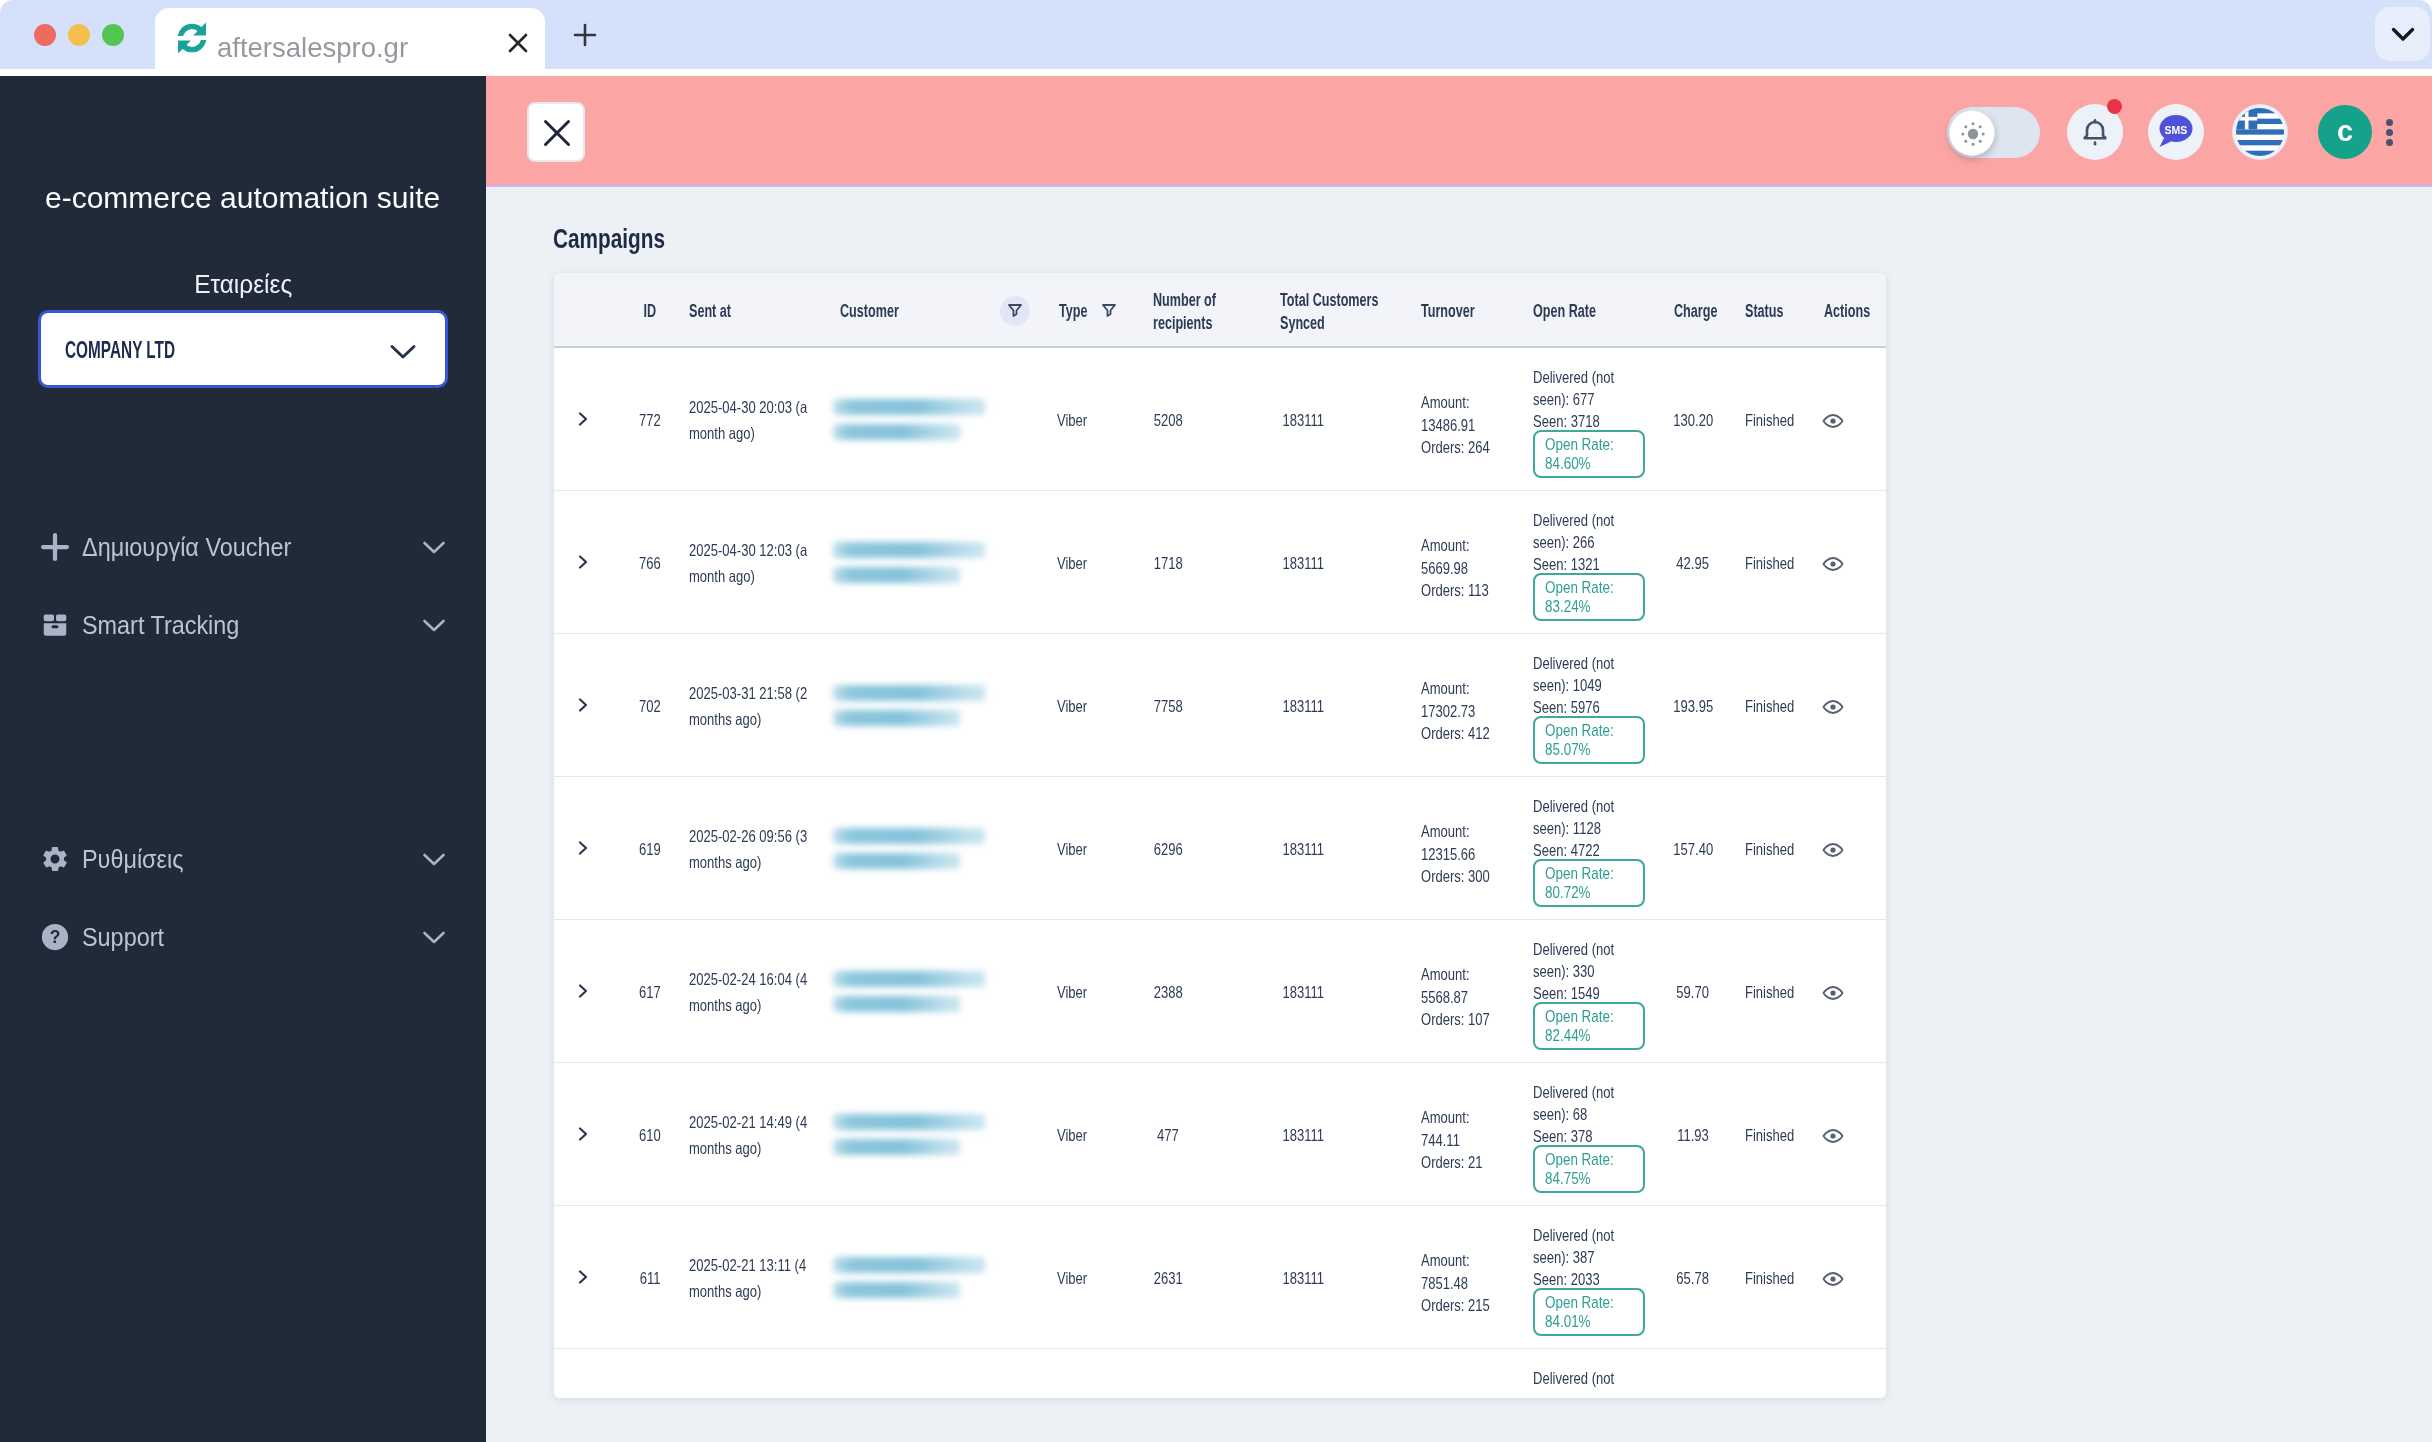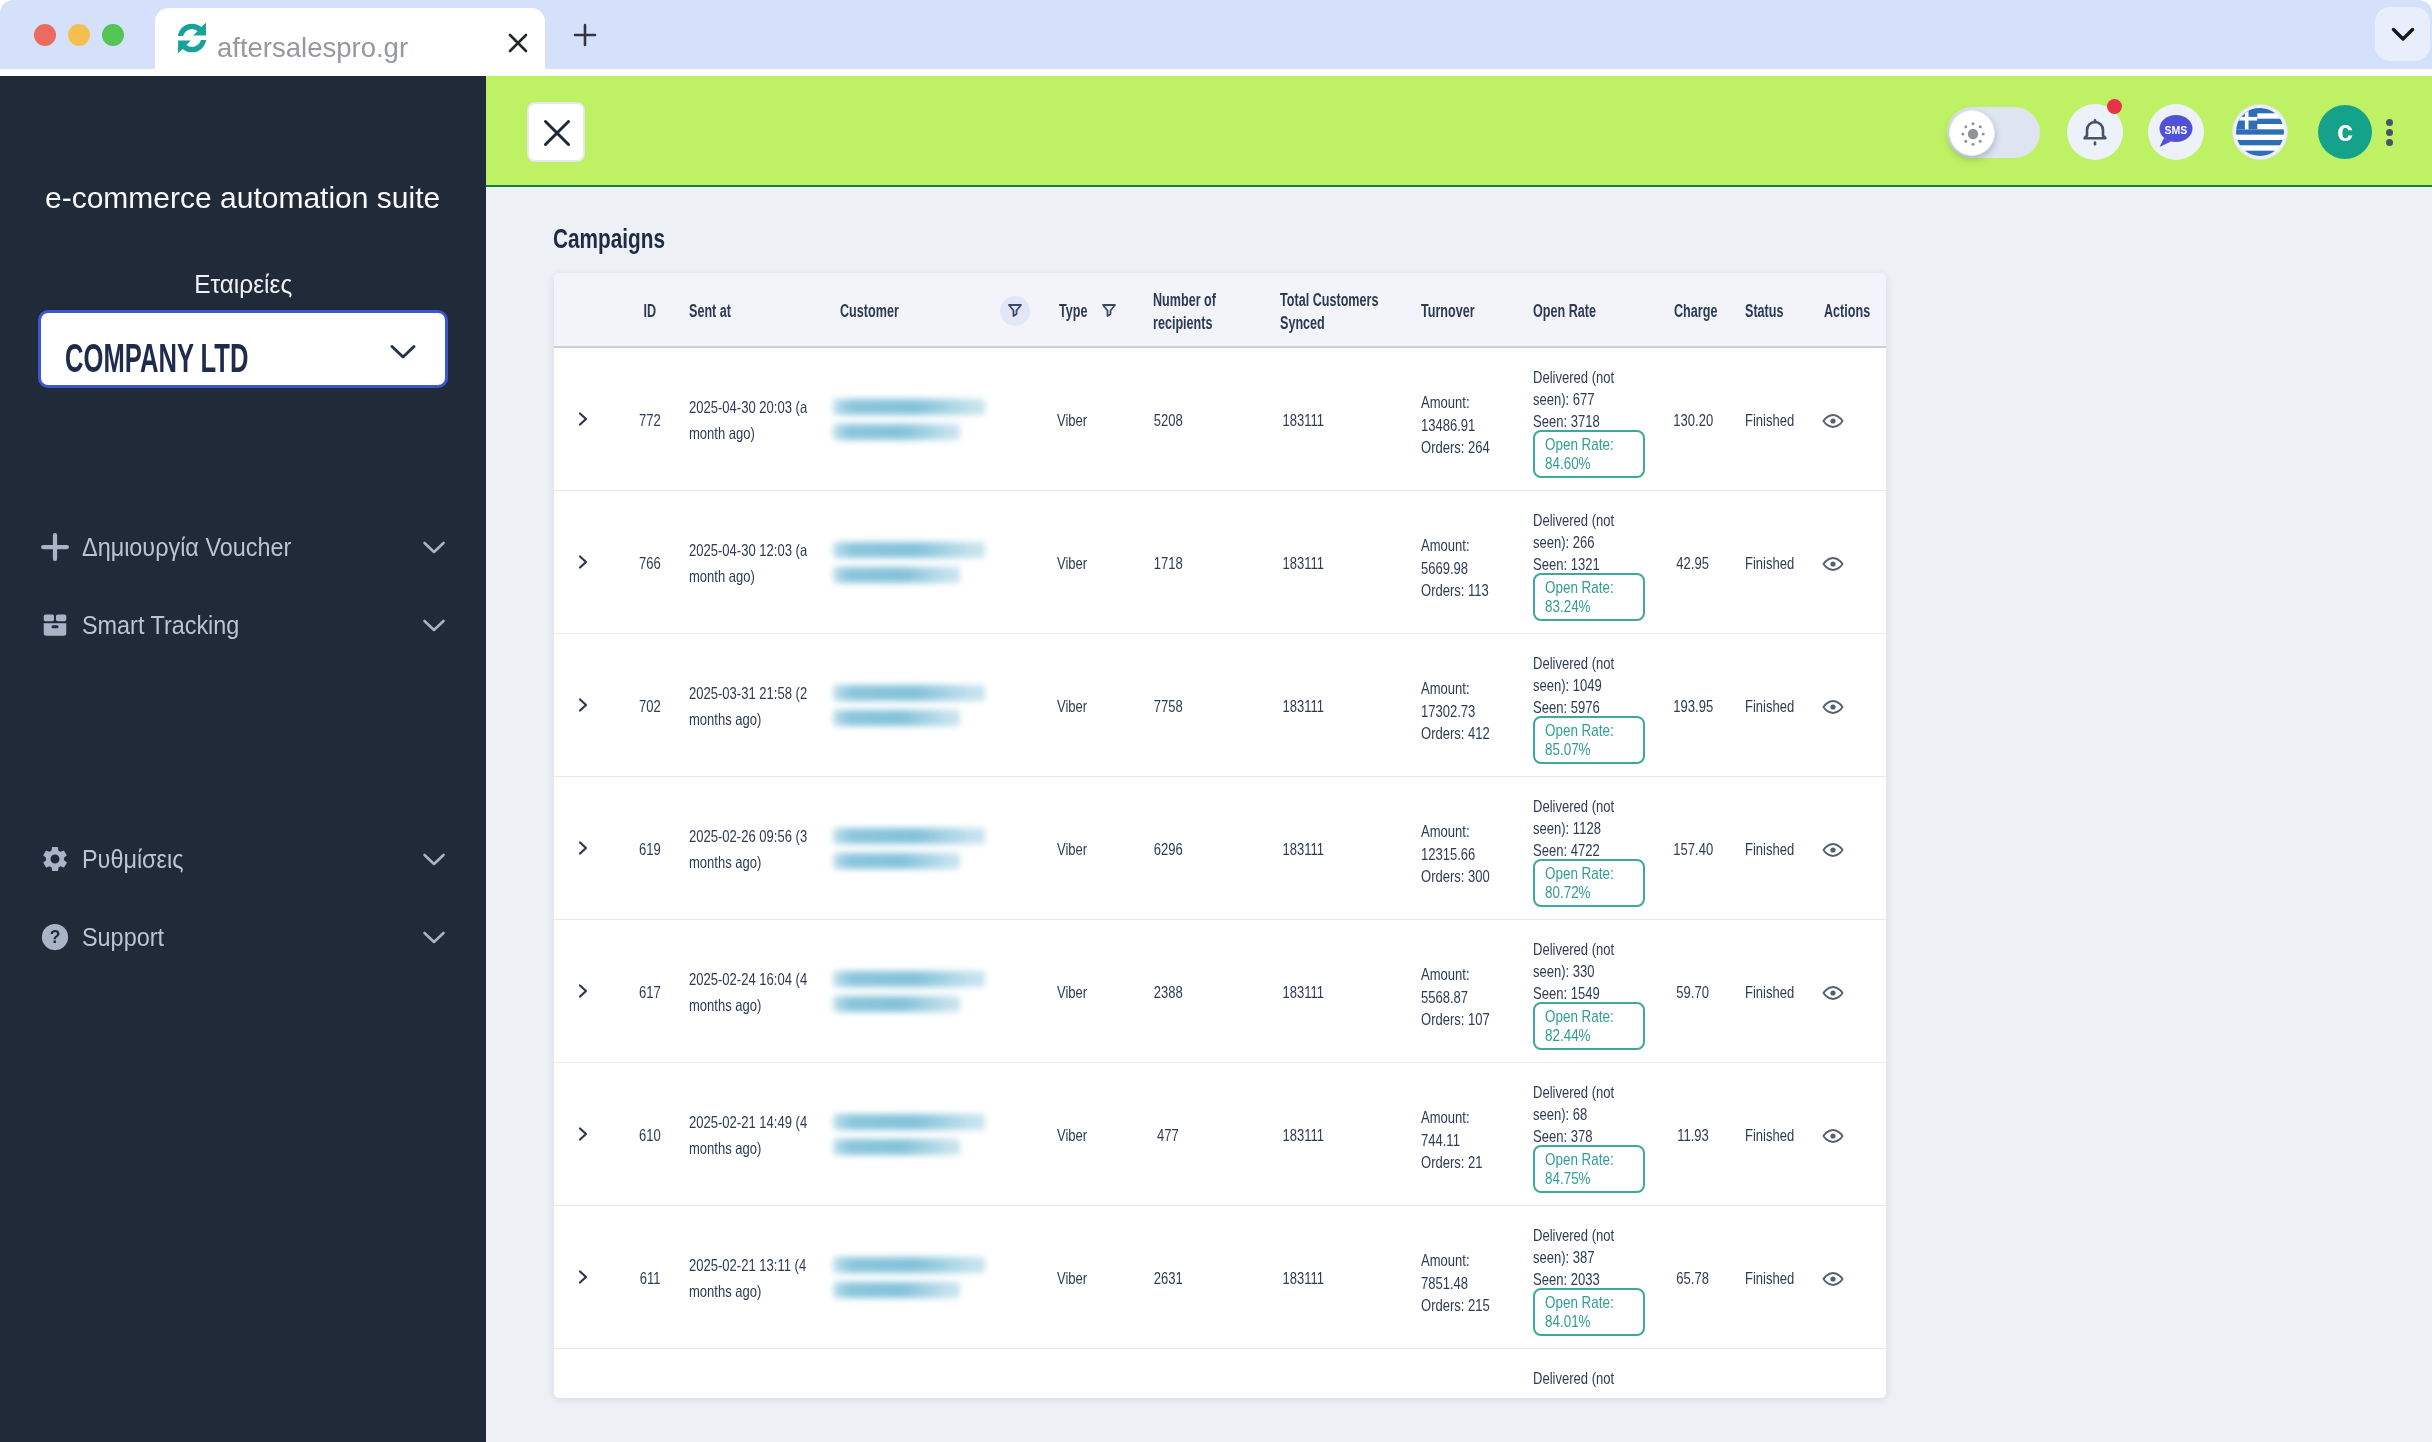--- a/index.html
+++ b/index.html
@@ -10,28 +10,28 @@
 #tab{position:absolute;left:155px;top:8px;width:390px;height:61px;background:#fff;border-radius:14px 14px 0 0}
 #tabtitle{position:absolute;left:62px;top:24px;font-size:27.5px;color:#95999f;white-space:nowrap}
 #chromebtn{position:absolute;left:2375px;top:7px;width:55px;height:54px;border-radius:15px;background:#e9eefc}
 
 #sidebar{position:absolute;left:0;top:76px;width:486px;height:1366px;background:#212a39}
 #logo{position:absolute;left:40px;top:24px;font-size:70px;font-weight:bold;white-space:nowrap}
 #logo .w{color:#fff}#logo .t{color:#2cb5a5}
 #slogan{position:absolute;left:45px;top:105px;font-size:30px;color:#fafbfc;white-space:nowrap}
 #etair{position:absolute;left:0;top:193px;width:486px;text-align:center;font-size:26px;color:#eef1f5}
 #select{position:absolute;left:38px;top:234px;width:410px;height:78px;background:#fff;border:3px solid #3c55d6;border-radius:10px}
-#select .txt{position:absolute;left:24px;top:23px;font-size:40px;font-weight:bold;color:#1e2b4d;white-space:nowrap}
+#select .txt{position:absolute;left:24px;top:23px;font-size:24px;font-weight:bold;color:#1e2b4d;white-space:nowrap}
 #select svg{position:absolute;right:28px;top:31px}
 .mi{position:absolute;left:0;width:486px;height:78px}
 .mi .ic{position:absolute;left:40px;top:24px}
 .mi .lb{position:absolute;left:82px;top:24px;font-size:26px;color:#bac4d2;white-space:nowrap}
 .mi .ch{position:absolute;left:422px;top:33px}
 
-#mainhead{position:absolute;left:486px;top:76px;width:1946px;height:111px;background:#bef264;border-bottom:2px solid #15803d}
+#mainhead{position:absolute;left:486px;top:76px;width:1946px;height:111px;background:#fca5a5;border-bottom:2px solid #c4b5fd}
 #closebtn{position:absolute;left:41px;top:26px;width:58px;height:60px;border:2px solid #e5e8ed;border-radius:8px;background:#fff}
 #toggle{position:absolute;left:1461px;top:31px;width:93px;height:51px;border-radius:26px;background:#dee5f0}
 #knob{position:absolute;left:1463px;top:34px;width:46px;height:46px;border-radius:50%;background:#fff;border:1px solid #e8ecf3;box-shadow:0 3px 7px rgba(60,70,90,.32)}
 .hicon{position:absolute;top:28px;width:56px;height:56px;border-radius:50%;background:#edf1f8;display:flex;align-items:center;justify-content:center}
 #reddot{position:absolute;left:1621px;top:23px;width:15px;height:15px;border-radius:50%;background:#e73248}
 #avatar{position:absolute;left:1832px;top:29px;width:54px;height:54px;border-radius:50%;background:#14a38a;color:#fff;font-size:29px;font-weight:bold;text-align:center;line-height:53px}
 .kdot{position:absolute;left:1900px;width:7px;height:7px;border-radius:50%;background:#46536b}
 
 #content{position:absolute;left:486px;top:187px;width:1946px;height:1255px;background:#edf0f5}
 #ctitle{position:absolute;left:67px;top:37px;font-size:27px;font-weight:bold;color:#1f2b45}

